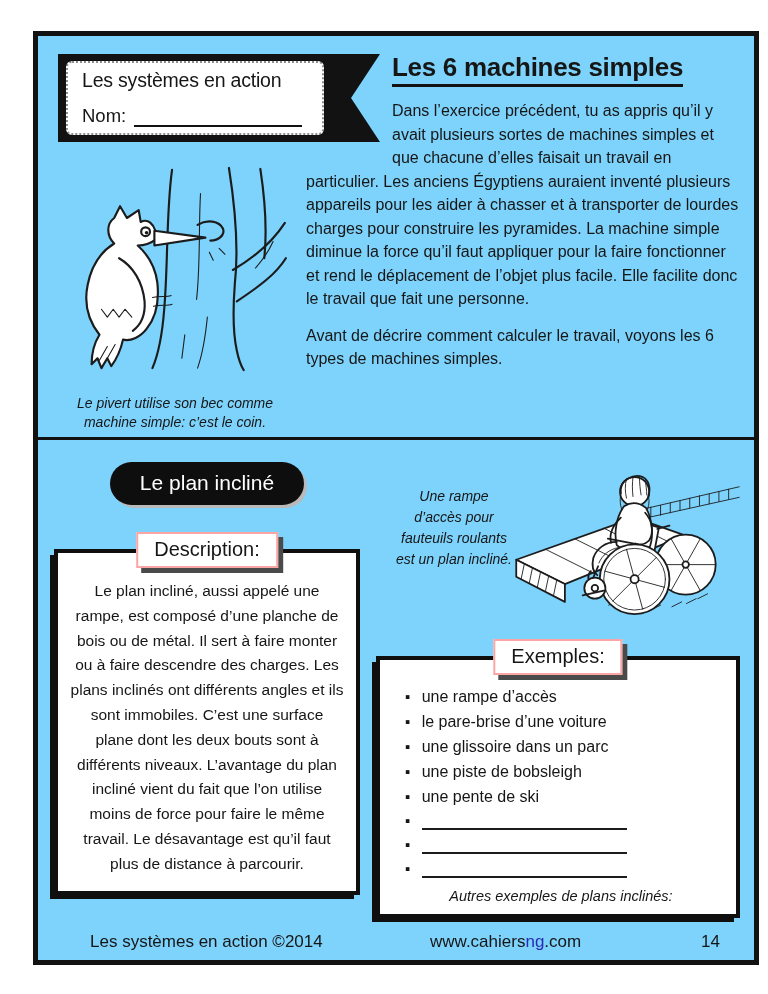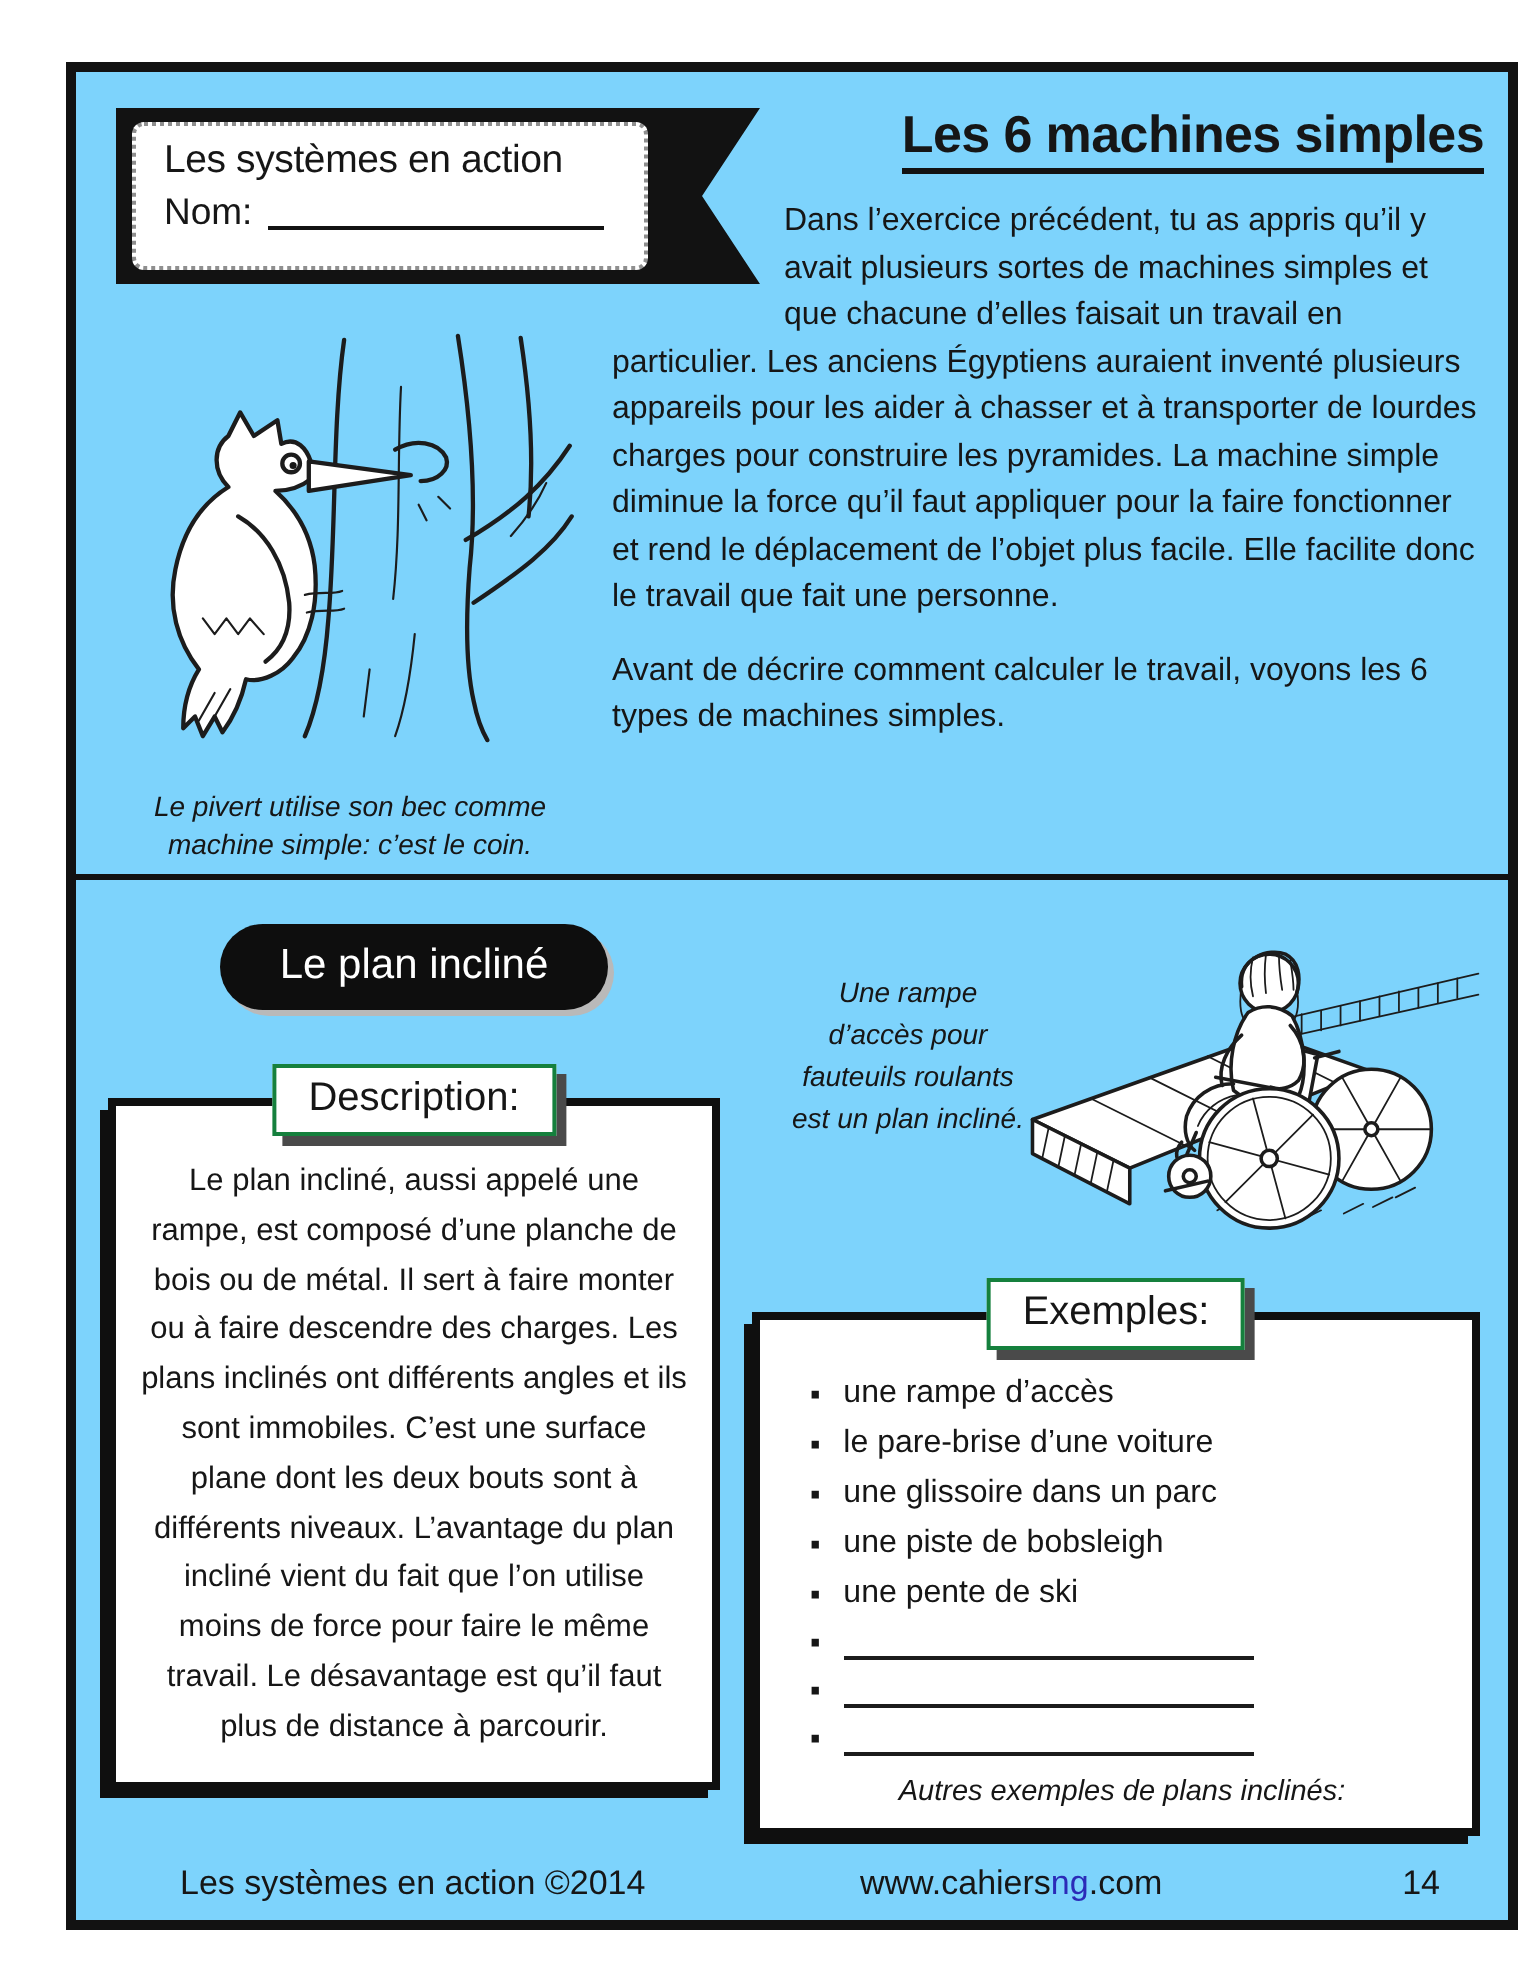--- a/index.html
+++ b/index.html
@@ -20,41 +20,41 @@
   .ribbon {
     width:100%; height:100%; background:#121212;
     clip-path:polygon(0 0,100% 0,91% 50%,100% 100%,0 100%);
     padding:7px 56px 7px 8px;
   }
   .ribbon-inner {
     background:#fff; height:100%; border:2px dotted #8f8f8f; border-radius:6px;
     padding:6px 10px 4px 14px;
   }
   .ribbon-title { font-size:19.5px; letter-spacing:-0.2px; }
-  .name-row { display:flex; align-items:flex-start; font-size:18.5px; margin-top:3px; }
+  .name-row { display:flex; align-items:flex-end; font-size:18.5px; margin-top:13px; }
   .name-blank { flex:1; max-width:168px; border-bottom:2px solid #121212; margin-left:8px; height:20px; }
-  .page-title { text-align:right; font-size:26px; font-weight:bold; letter-spacing:-0.3px; margin:2px 0 16px; }
+  .page-title { text-align:left; font-size:26px; font-weight:bold; letter-spacing:-0.3px; margin:2px 0 16px; }
   .page-title span { border-bottom:3px solid #121212; padding-bottom:2px; }
   .fig-left { float:left; clear:left; width:242px; margin:2px 10px 0 2px; text-align:center; }
   .fig-left svg { display:block; margin:0 auto; }
   .fig-caption { font-style:italic; font-size:14px; line-height:1.35; margin-top:22px; }
   .intro p { font-size:16px; line-height:1.47; margin:0 0 13px; }
   
   .bottom { flex:1; position:relative; padding:20px 14px 0 16px; }
   .cols { display:flex; gap:16px; }
   .col-left { flex:0 0 306px; }
   .col-right { flex:1; min-width:0; }
   .badge {
     display:block; width:max-content; margin:2px auto 0; background:#0e0e0e; color:#fff;
     font-size:21px; padding:9px 30px 10px; border-radius:999px; box-shadow:3px 3px 0 #b9b9b9;
   }
   .sbox { position:relative; border:4px solid #0f0f0f; box-shadow:-5px 5px 0 -1px #0f0f0f; background:#fff; }
   .box-label {
     position:absolute; top:-21px; left:50%; transform:translateX(-50%);
-    background:#fff; border:2px solid #15803d; padding:4px 16px 5px;
+    background:#fff; border:2px solid #fca5a5; padding:4px 16px 5px;
     font-size:20px; white-space:nowrap; box-shadow:5px 5px 0 #4a4a4a;
   }
   .desc-box { margin-top:44px; padding:26px 12px 14px; }
   .desc-text { font-size:15.5px; line-height:1.6; text-align:center; }
   .fig-right { display:flex; align-items:flex-start;margin-left:19px; }
   .ramp-caption { flex:0 0 118px; font-style:italic; font-size:14px; line-height:1.5; text-align:center; margin-top:26px; }
   .ex-box { margin-top:20px; padding:28px 10px 10px 16px; }
   .ex-list { list-style:none; margin:0; padding:0 0 0 8px; }
   .ex-list li { font-size:16px; margin-bottom:7px; display:flex; align-items:flex-end; }
   .ex-list li::before { content:"·"; font-weight:bold; font-size:26px; line-height:0.65; margin-right:9px; }

